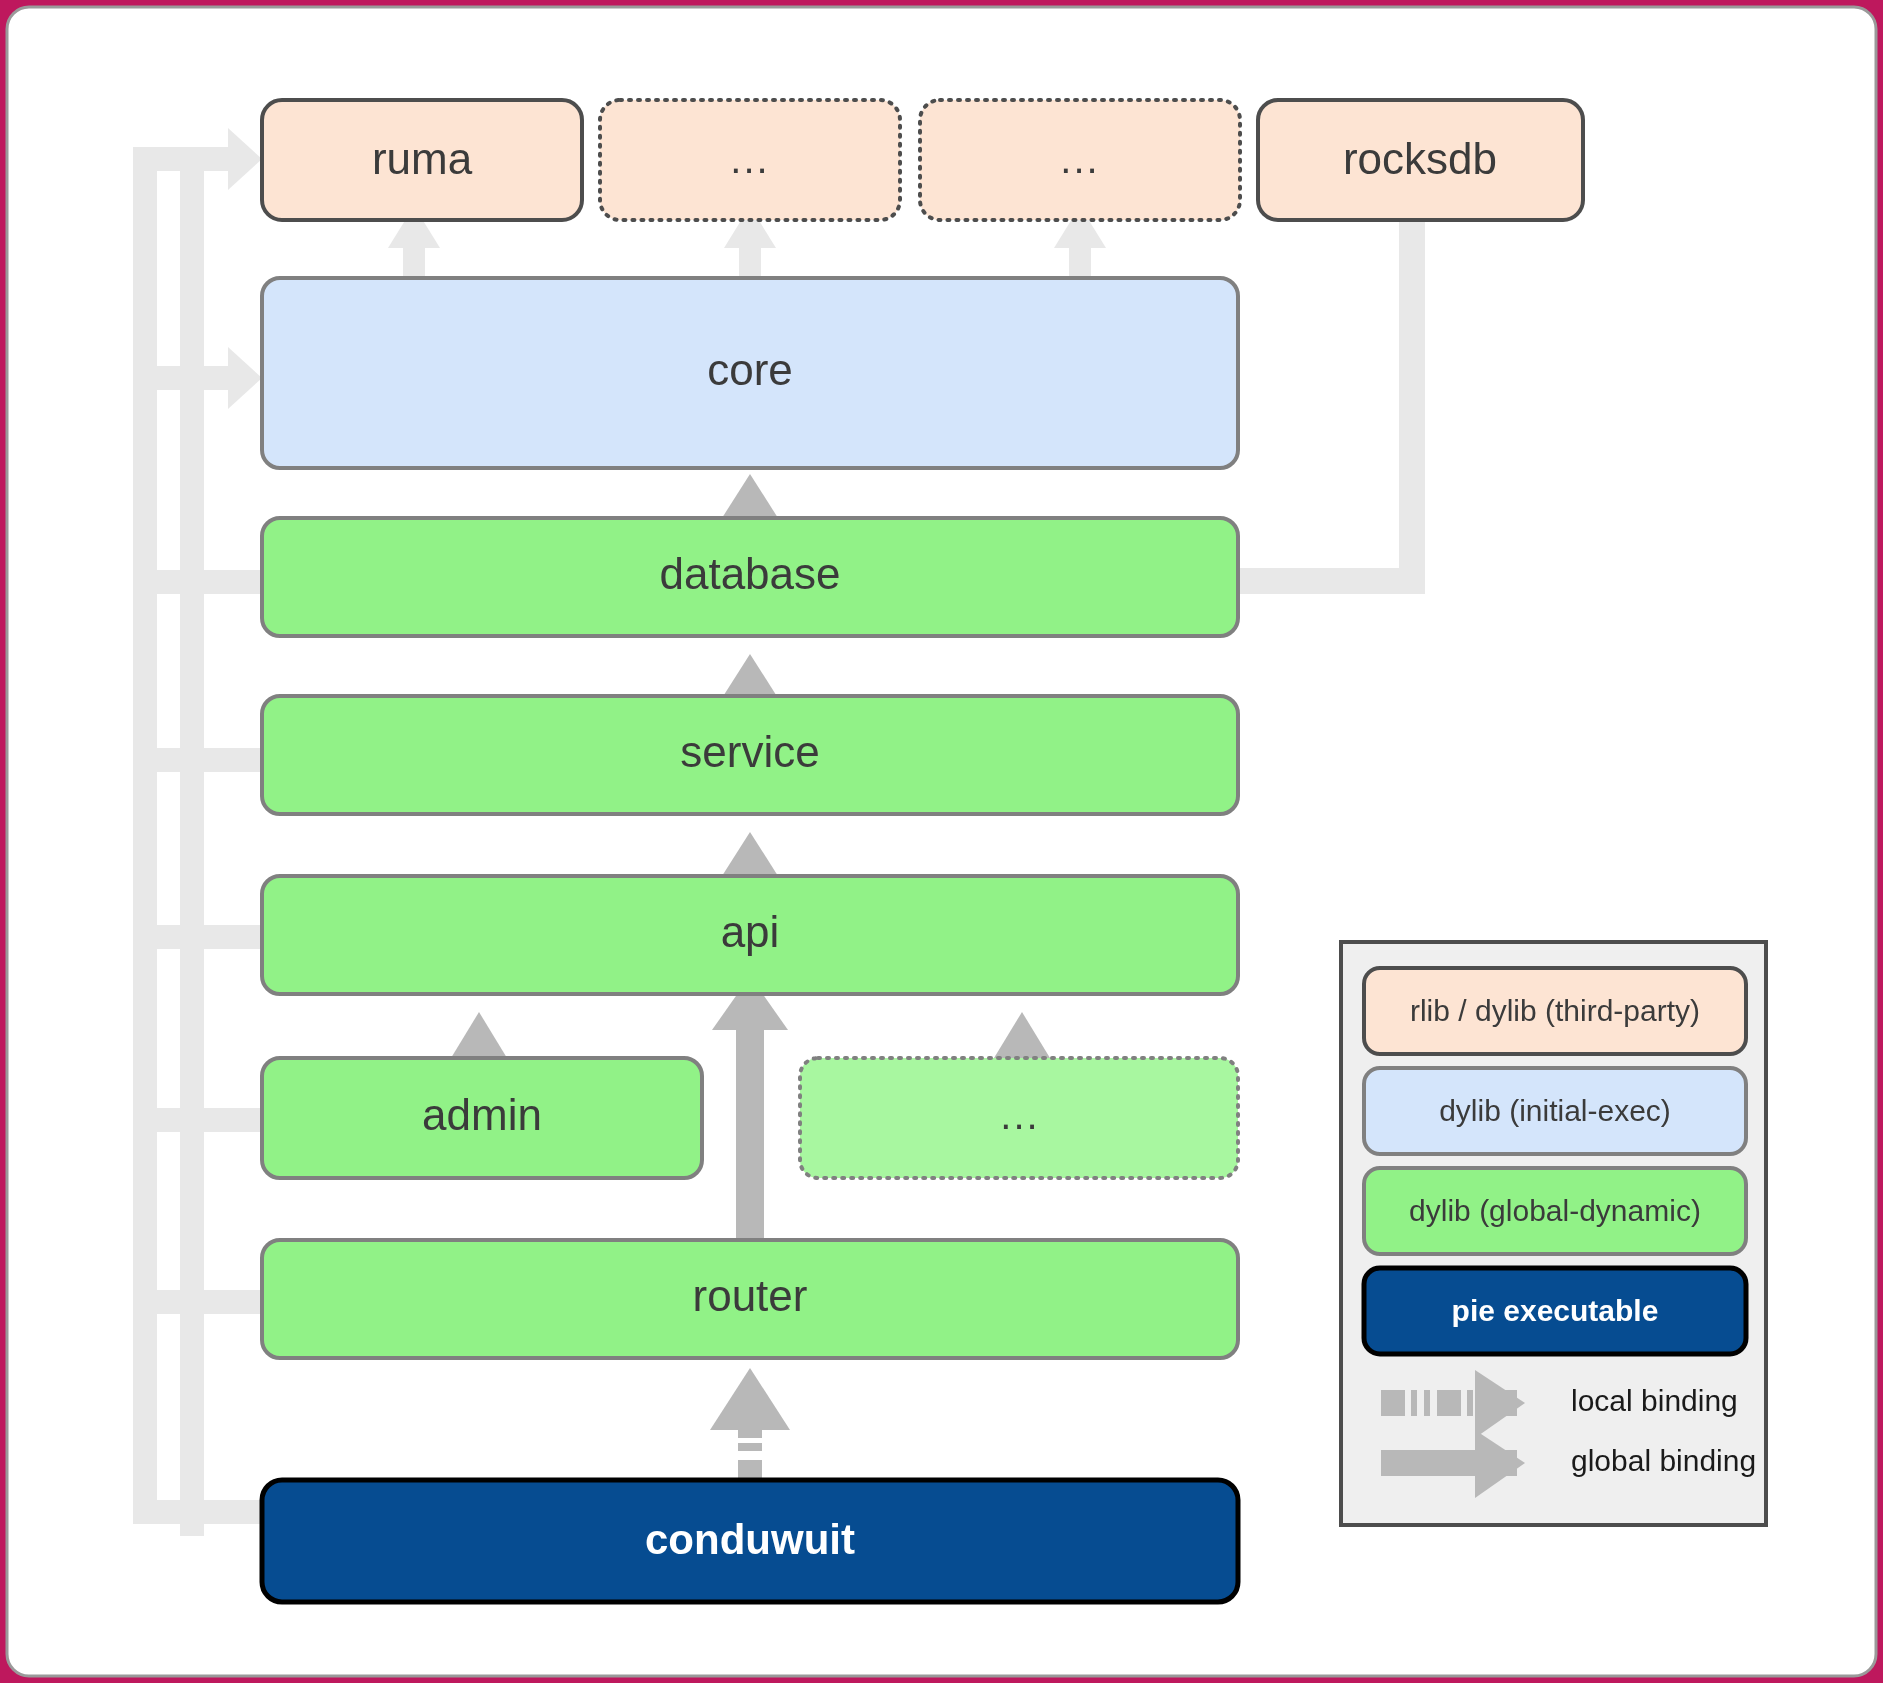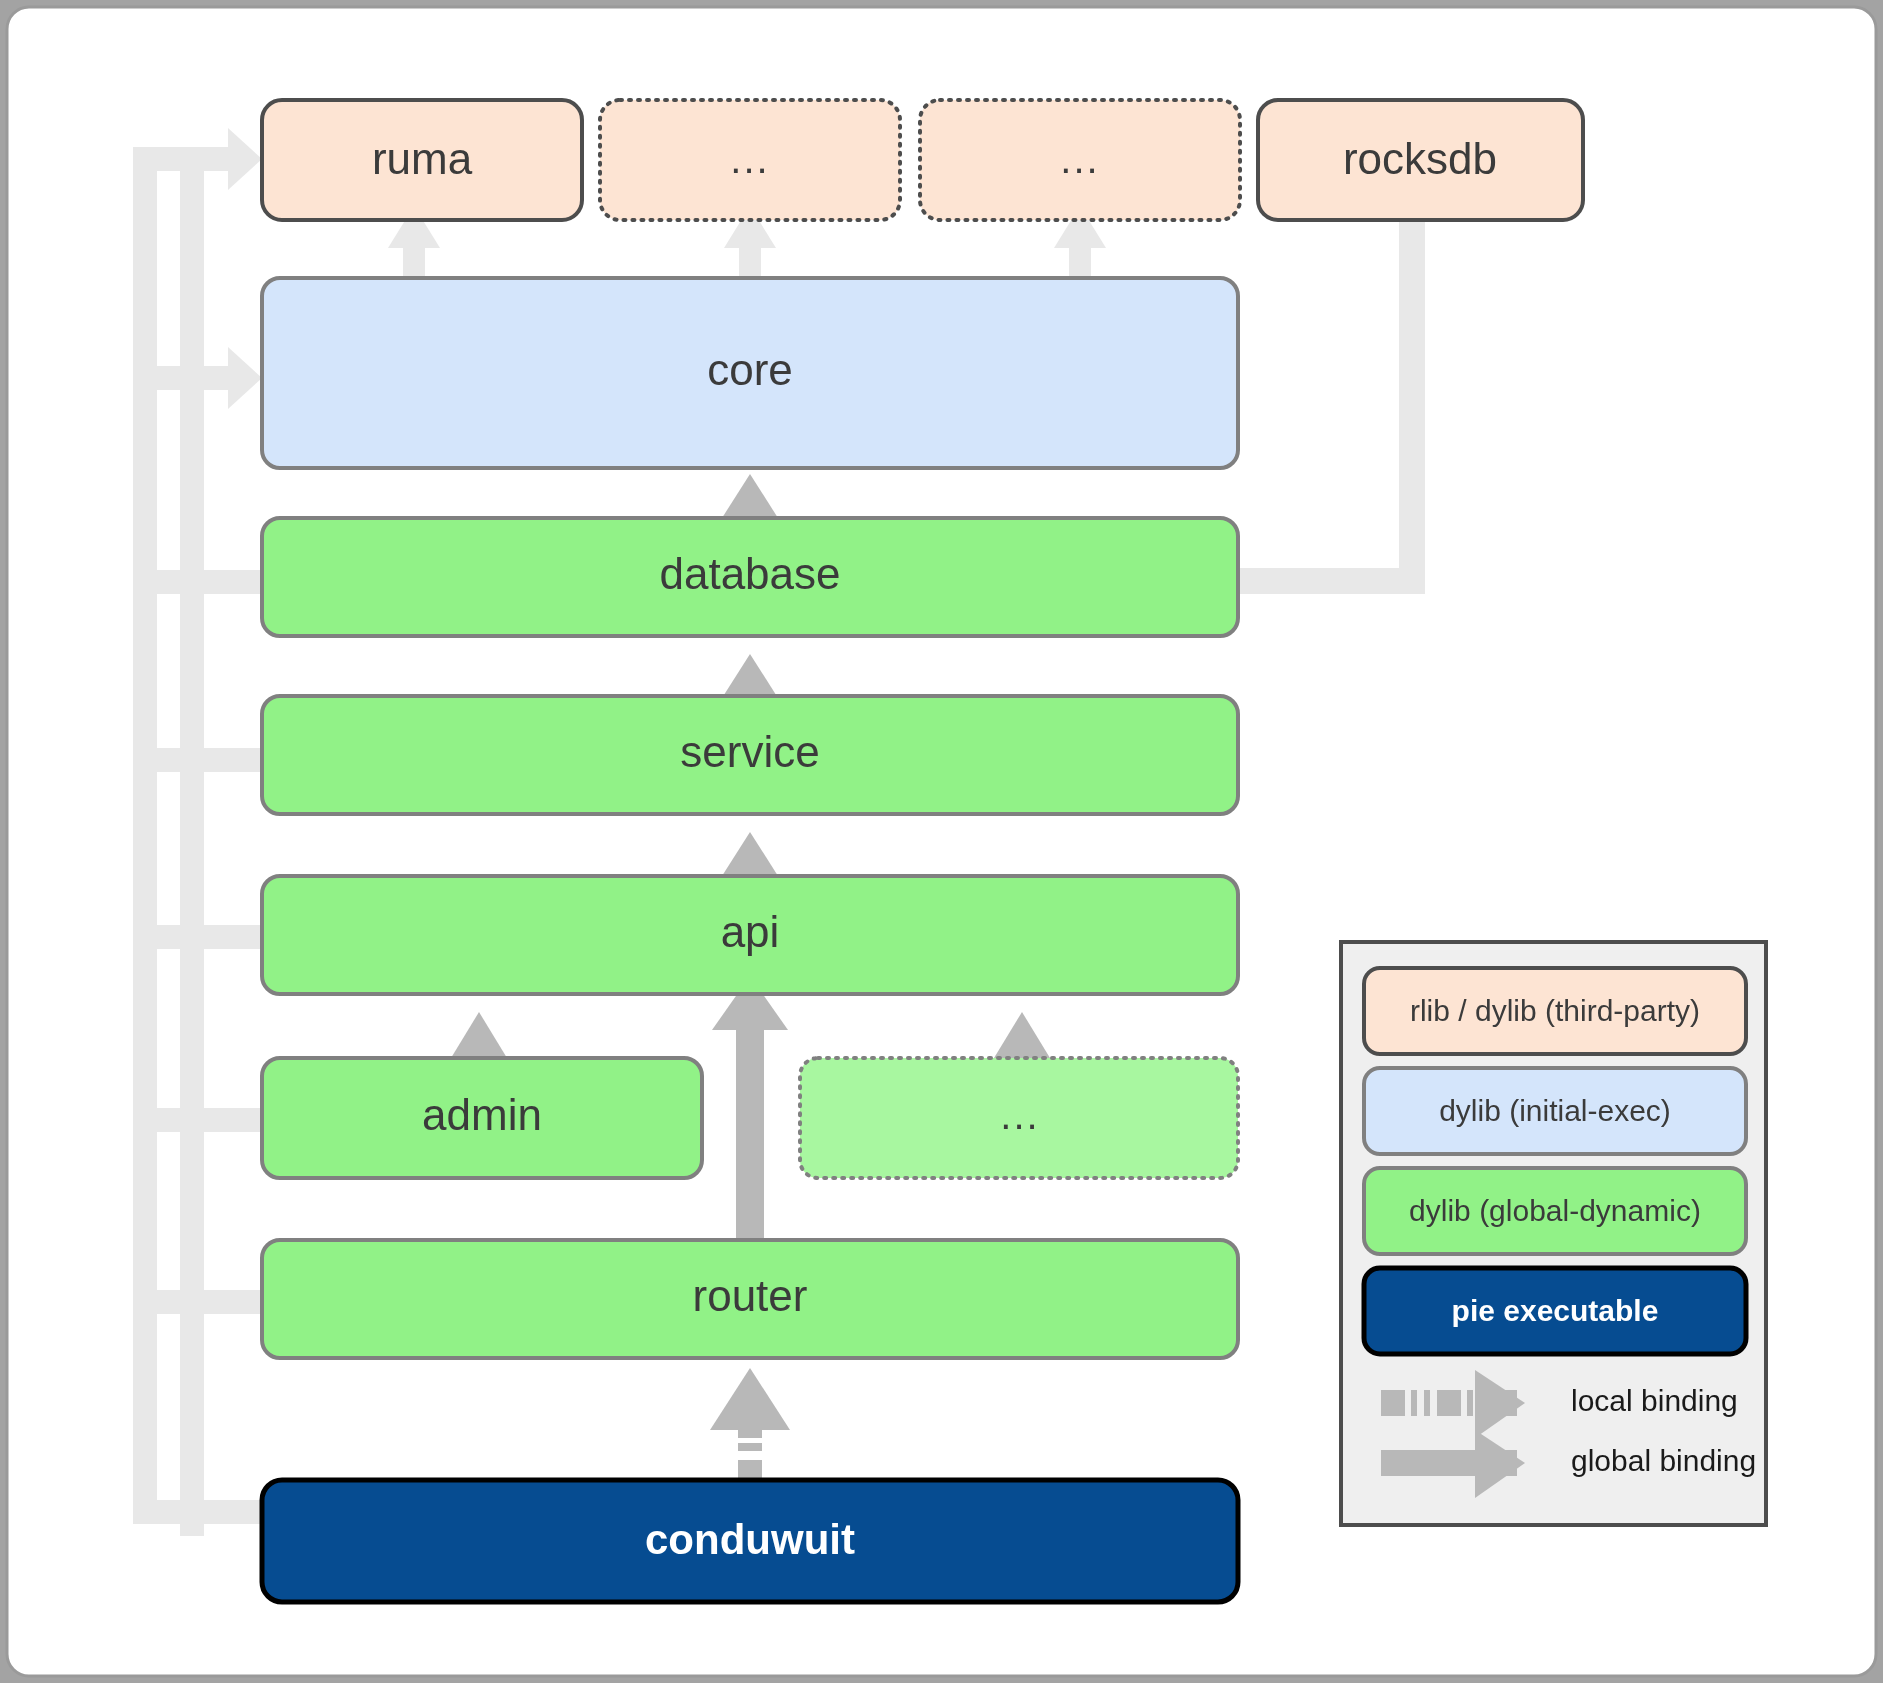--- a/index.html
+++ b/index.html
@@ -5,21 +5,21 @@
   html, body {
     margin: 0;
     padding: 0;
     background: #ffffff;
     font-family: "Liberation Sans", sans-serif;
   }
   #canvas {
     position: relative;
     width: 1883px;
     height: 1683px;
-    background: #a3a3a3;
+    background: #be185d;
     overflow: hidden;
   }
   svg.layer {
     position: absolute;
     top: 0;
     left: 0;
     width: 1883px;
     height: 1683px;
   }
   .node-label {

